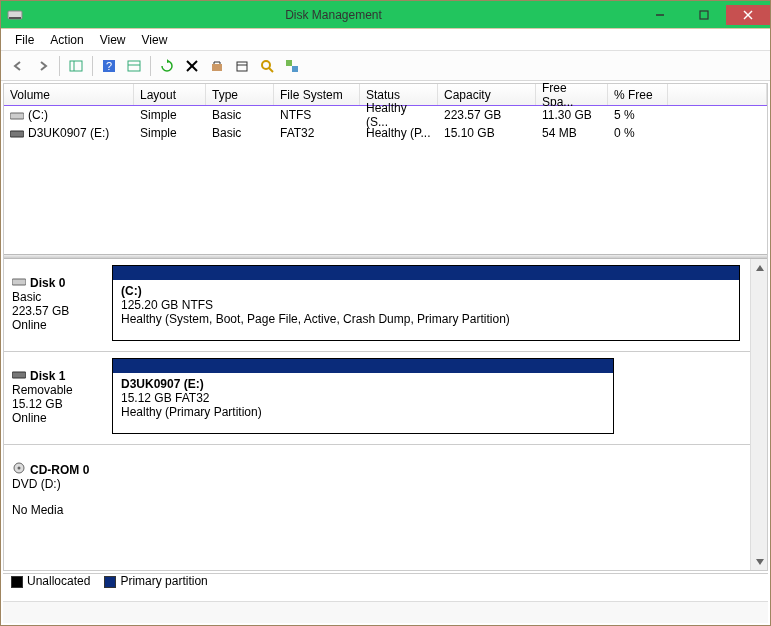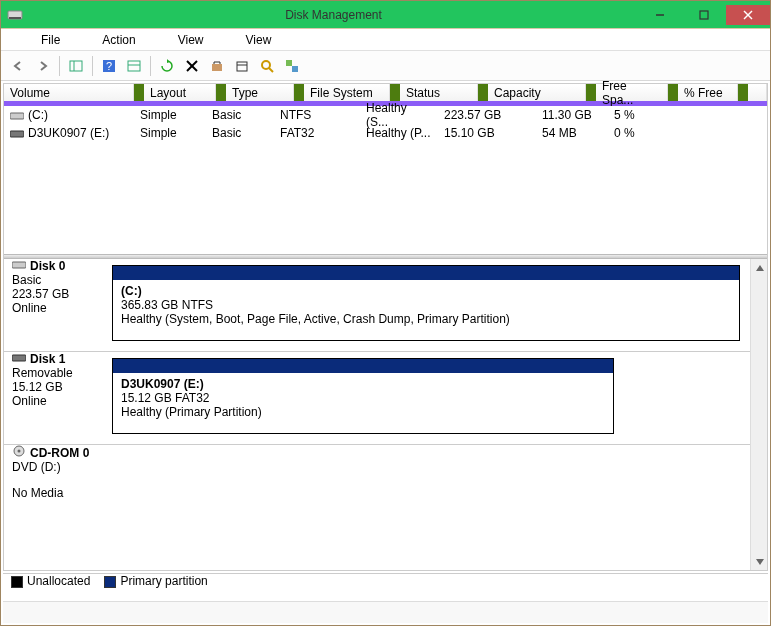--- a/index.html
+++ b/index.html
@@ -7,47 +7,47 @@
   .window { width: 771px; height: 626px; background: #fff; border: 1px solid #9f8560; display: flex; flex-direction: column; }
   .titlebar { height: 28px; background: #22c55e; display: flex; align-items: center; border-bottom: 1px solid #d8c7a8; }
   .titlebar-icon { width: 16px; height: 16px; margin: 0 6px; }
   .titlebar-title { flex: 1; text-align: center; font-size: 12px; color: #333; }
   .titlebar-buttons { display: flex; }
   .titlebar-btn { width: 44px; height: 20px; display: flex; align-items: center; justify-content: center; margin-top: 0; }
   .titlebar-btn.min svg, .titlebar-btn.max svg { stroke: #333; }
   .titlebar-btn.close { background: #c75050; }
   .titlebar-btn.close svg { stroke: #fff; }
   .menubar { height: 22px; display: flex; align-items: center; padding: 0 6px; border-bottom: 1px solid #e0e0e0; }
-  .menubar span { padding: 6px 8px; cursor: default; margin-left: 26px; }
+  .menubar span { padding: 6px 8px; cursor: default; }
   .toolbar { height: 30px; display: flex; align-items: center; padding: 0 6px; gap: 3px; border-bottom: 1px solid #d8d8d8; background: #fcfcfc; }
   .tb-btn { width: 22px; height: 22px; display: flex; align-items: center; justify-content: center; border: 1px solid transparent; }
   .tb-sep { width: 1px; height: 20px; background: #ccc; margin: 0 2px; }
   .content { flex: 1; display: flex; flex-direction: column; border: 1px solid #ccc; margin: 2px; }
   .volume-list { height: 170px; border-bottom: 1px solid #fff; display: flex; flex-direction: column; }
-  .list-header { display: flex; height: 22px; background: #4d7c0f; border-bottom: 5px solid #8b5cf6; gap: 10px; }
+  .list-header { display: flex; height: 22px; background: #3b82f6; border-bottom: 1px solid #8b5cf6; }
   .col { border-right: 1px solid #e0e0e0; padding: 3px 6px; font-size: 12px; display: flex; align-items: center; background: linear-gradient(#fff,#f3f3f3); }
   .col-vol { width: 130px; }
   .col-layout { width: 72px; }
   .col-type { width: 68px; }
   .col-fs { width: 86px; }
   .col-status { width: 78px; }
   .col-cap { width: 98px; text-align: center; }
   .col-free { width: 72px; }
   .col-pct { width: 60px; }
   .col-last { flex: 1; }
   .list-body { flex: 1; background: #fff; }
   .row { display: flex; height: 18px; align-items: center; }
   .cell { padding: 0 6px; font-size: 12px; display: flex; align-items: center; gap: 4px; }
   .drive-icon { width: 14px; height: 10px; }
   .splitter { height: 5px; background: linear-gradient(#eee,#ccc); border-top: 1px solid #bbb; border-bottom: 1px solid #bbb; }
   .graphical { flex: 1; display: flex; background: #fff; position: relative; }
   .graphical-body { flex: 1; overflow: auto; }
   .disk-row { display: flex; border-top: 1px solid #ccc; min-height: 92px; }
   .disk-row:first-child { border-top: none; }
-  .disk-info { width: 108px; padding: 0 8px; font-size: 12px; }
+  .disk-info { width: 108px; padding: 17px 8px; font-size: 12px; }
   .disk-info .disk-name { font-weight: bold; display: flex; align-items: center; gap: 4px; }
   .disk-canvas { flex: 1; padding: 6px 10px 10px 0; }
   .partition { border: 1px solid #000; background: #fff; height: 76px; display: flex; flex-direction: column; }
   .partition-header { height: 14px; background: #0a2b7a; }
   .partition-body { padding: 4px 8px; font-size: 12px; }
   .partition-body .pname { font-weight: bold; }
   .scrollbar { width: 17px; background: #f0f0f0; border-left: 1px solid #ddd; position: relative; }
   .scroll-up, .scroll-down { position: absolute; width: 15px; height: 17px; left: 1px; background: #f0f0f0; display: flex; align-items: center; justify-content: center; }
   .scroll-up { top: 0; }
   .scroll-down { bottom: 0; }
@@ -227,21 +227,21 @@
               </div>
             <div>Basic</div>
             <div>223.57 GB</div>
             <div>Online</div>
           </div>
           <div class="disk-canvas">
             <div class="partition" style="width:100%;">
               <div class="partition-header"></div>
               <div class="partition-body">
                 <div class="pname">(C:)</div>
-                <div>365.83 GB NTFS</div>
+                <div>125.20 GB NTFS</div>
                 <div>Healthy (System, Boot, Page File, Active, Crash Dump, Primary Partition)</div>
               </div>
             </div>
           </div>
         </div>
 
         <div class="disk-row">
           <div class="disk-info">
             <div class="disk-name">
                 <span><svg width="14" height="10">

